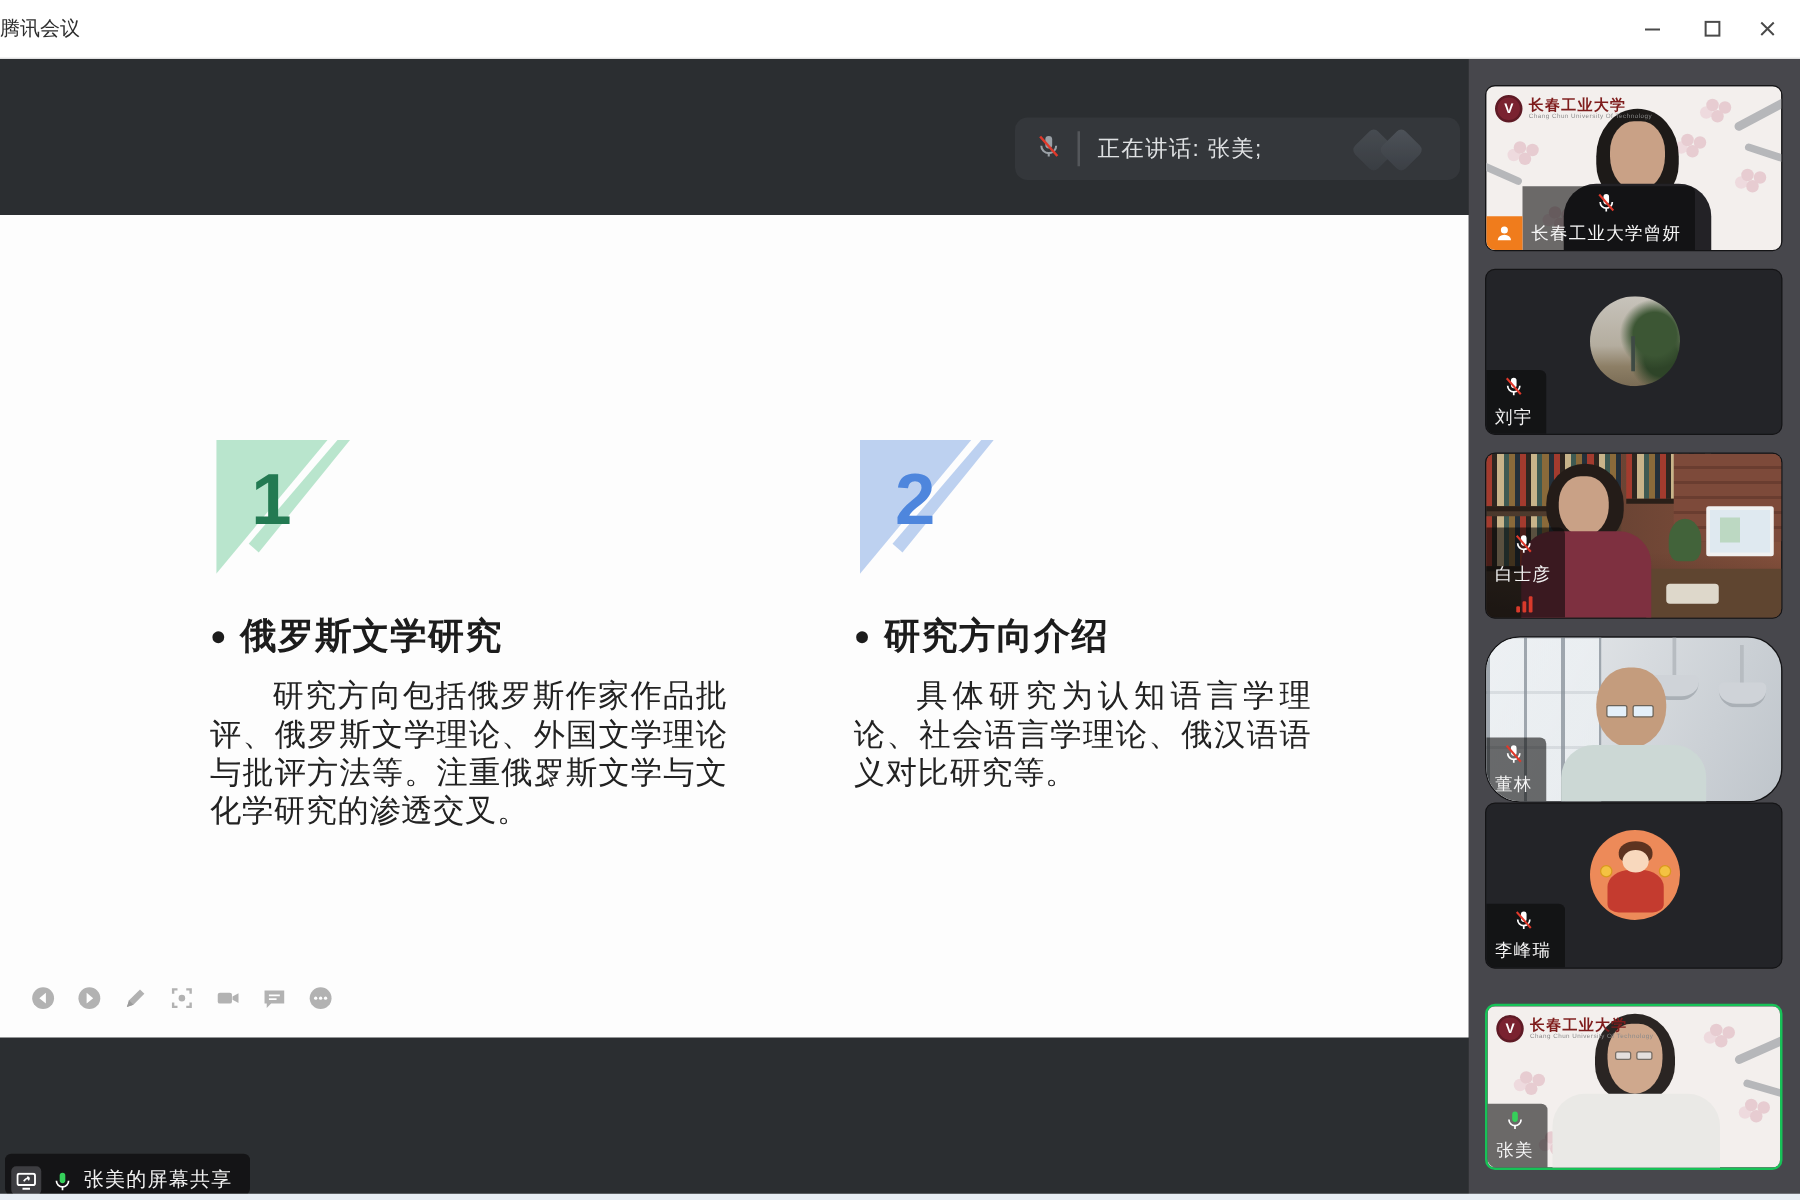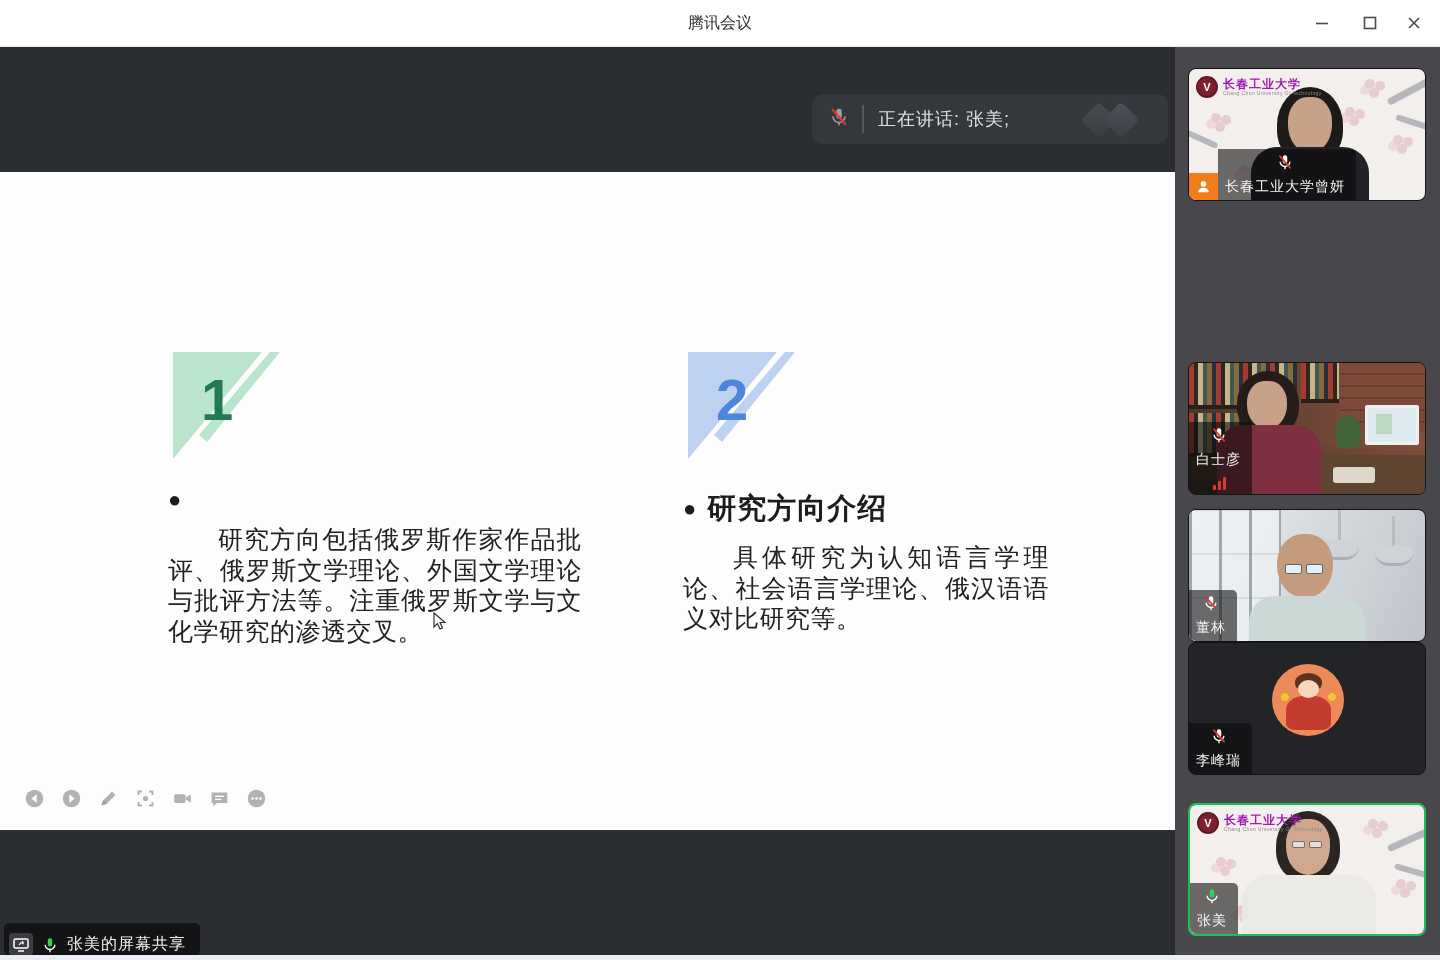--- a/index.html
+++ b/index.html
@@ -3,21 +3,21 @@
 <meta charset="utf-8">
 <style>
   * { margin:0; padding:0; box-sizing:border-box; }
   html,body { width:1440px; height:960px; overflow:hidden; background:#000;
     font-family:"Liberation Sans","DejaVu Sans",sans-serif; }
   .window { position:relative; width:1440px; height:960px; background:#2b2e31; }
 
   
   .titlebar { position:absolute; left:0; top:0; width:1440px; height:47px;
     background:#ffffff; border-bottom:1px solid #e8e8e8; z-index:40; }
-  .win-title { position:absolute; left:0; right:0; top:13px; text-align:center;
+  .win-title { position:absolute; left:0; right:0; top:13px; 
     font-size:16px; color:#2e2e2e; }
   .winbtn { position:absolute; top:8px; width:32px; height:30px; display:flex;
     align-items:center; justify-content:center; cursor:pointer; }
   .winbtn svg { display:block; }
   #btn-min { left:1306px; } #btn-max { left:1354px; } #btn-close { left:1398px; }
 
   
   .share-area { position:absolute; left:0; top:47px; width:1421px; height:909px;
     background:#2b2e31; }
   .panel { position:absolute; left:1175px; top:47px; width:265px; height:909px;
@@ -68,21 +68,21 @@
   .share-pill { position:absolute; left:4px; top:876px; height:33px;
     background:rgba(18,18,20,.92); border-radius:5px; display:flex; align-items:center;
     padding:10px 14px 0 5px; gap:8px; z-index:5; }
   .ss-icon { width:24px; height:23px; background:#3d3d41; border-radius:4px;
     display:flex; align-items:center; justify-content:center; }
   .share-pill .label { font-size:16px; color:#f2f2f2; letter-spacing:1px; }
 
   
   .tile { position:absolute; left:13px; width:238px; height:133px; background:#1e1f22;
     border-radius:8px; overflow:hidden; border:1px solid #141416; cursor:pointer; }
-  .t1 { top:21px; } .t2 { top:168px; } .t3 { top:315px; } .t4 { top:462px; }
+  .t1 { top:21px; } .t2 { top:168px; } .t3 { top:315px; } .t4 { top:462px;border-radius:28px; }
   .t5 { top:595px; } .t6 { top:756px; border:2px solid #17c257; }
   .tile .scene { position:absolute; inset:0; }
 
   .name-badge { position:absolute; left:0; bottom:0; display:flex; align-items:center;
     gap:7px; background:rgba(8,8,8,.58); padding:4px 11px 4px 7px;
     border-radius:0 5px 0 7px; z-index:6;flex-direction:column; }
   .name-badge .pname { font-size:14px; color:#f4f4f4; letter-spacing:1px; }
   .host-badge { position:absolute; left:0; bottom:0; width:29px; height:27px;
     background:#f07c1c; display:flex; align-items:center; justify-content:center;
     z-index:7; border-radius:0 0 0 7px; }
@@ -95,21 +95,21 @@
   .sigbars i:nth-child(3){height:13px;}
 
   
   .blossom { background:#f3efed; }
   .uni-logo { position:absolute; left:7px; top:7px; display:flex; gap:5px; z-index:4; }
   .uni-seal { width:22px; height:22px; border-radius:50%; background:#7a2230;
     border:2px solid #5e1a25; color:#fff; font-size:11px; display:flex;
     align-items:center; justify-content:center; font-weight:bold; }
   .uni-text { display:flex; flex-direction:column; justify-content:center; }
   .uni-name { font-family:"Liberation Serif","DejaVu Serif",serif; font-weight:bold;
-    color:#a21caf; font-size:12px; letter-spacing:1px; line-height:12px; }
+    color:#7f1d1d; font-size:12px; letter-spacing:1px; line-height:12px; }
   .uni-sub { font-size:5px; color:#8a8a8a; letter-spacing:.4px; line-height:7px; }
   .person { position:absolute; z-index:2; }
   .hair { position:absolute; border-radius:50% 50% 42% 42%; }
   .face { position:absolute; border-radius:48% 48% 55% 55%; }
   .torso { position:absolute; border-radius:26px 26px 0 0; }
   .glasses { position:absolute; display:flex; gap:4px; }
   .glasses i { display:block; width:13px; height:7px; border:1px solid rgba(90,80,70,.8);
     background:rgba(235,242,248,.75); border-radius:2px; }
 
   
@@ -244,20 +244,21 @@
       <div class="col col1">
         <div class="flag flag1">
           <svg width="107" height="115" viewBox="0 0 107 115">
             <polygon points="0,0 89,0 0,107" fill="#b9e5cd"></polygon>
             <polygon points="97,0 107,0 34,90 26,83" fill="#b9e5cd"></polygon>
           </svg>
           <span class="num">1</span>
         </div>
         <div class="sec-heading">
           <span class="bullet">●</span>
+          <span>俄罗斯文学研究</span>
         </div>
         <p class="sec-body">研究方向包括俄罗斯作家作品批评、俄罗斯文学理论、外国文学理论与批评方法等。注重俄罗斯文学与文化学研究的渗透交叉。</p>
       </div>
 
       <div class="col col2">
         <div class="flag flag2">
           <svg width="107" height="115" viewBox="0 0 107 115">
             <polygon points="0,0 89,0 0,107" fill="#bdd1f0"></polygon>
             <polygon points="97,0 107,0 34,90 26,83" fill="#bdd1f0"></polygon>
           </svg>
@@ -379,20 +380,36 @@
               <rect x="9" y="3" width="6" height="11" rx="3" fill="#fff"></rect>
               <path d="M5.5 11.5a6.5 6.5 0 0 0 13 0" stroke="#fff" stroke-width="1.8" fill="none"></path>
               <line x1="12" y1="18" x2="12" y2="21.5" stroke="#fff" stroke-width="1.8"></line>
               <line x1="4.5" y1="3.5" x2="19.5" y2="20.5" stroke="#e0392b" stroke-width="2.2"></line>
             </svg>
         </span>
         <span class="pname">长春工业大学曾妍</span>
       </div>
     </div>
 
+    <div class="tile t2">
+      <div class="scene">
+        <div class="avatar-photo"></div>
+      </div>
+      <div class="name-badge">
+        <span class="mic">
+          <svg viewBox="0 0 24 24">
+              <rect x="9" y="3" width="6" height="11" rx="3" fill="#fff"></rect>
+              <path d="M5.5 11.5a6.5 6.5 0 0 0 13 0" stroke="#fff" stroke-width="1.8" fill="none"></path>
+              <line x1="12" y1="18" x2="12" y2="21.5" stroke="#fff" stroke-width="1.8"></line>
+              <line x1="4.5" y1="3.5" x2="19.5" y2="20.5" stroke="#e0392b" stroke-width="2.2"></line>
+            </svg>
+        </span>
+        <span class="pname">刘宇</span>
+      </div>
+    </div>
 
     <div class="tile t3">
       <div class="scene">
         <i class="books bk1"></i>
           <i class="books bk2"></i>
           <i class="books bk3"></i>
         <i class="brick"></i>
         <i class="plant3"></i>
         <i class="monitor3">
             <i></i>

